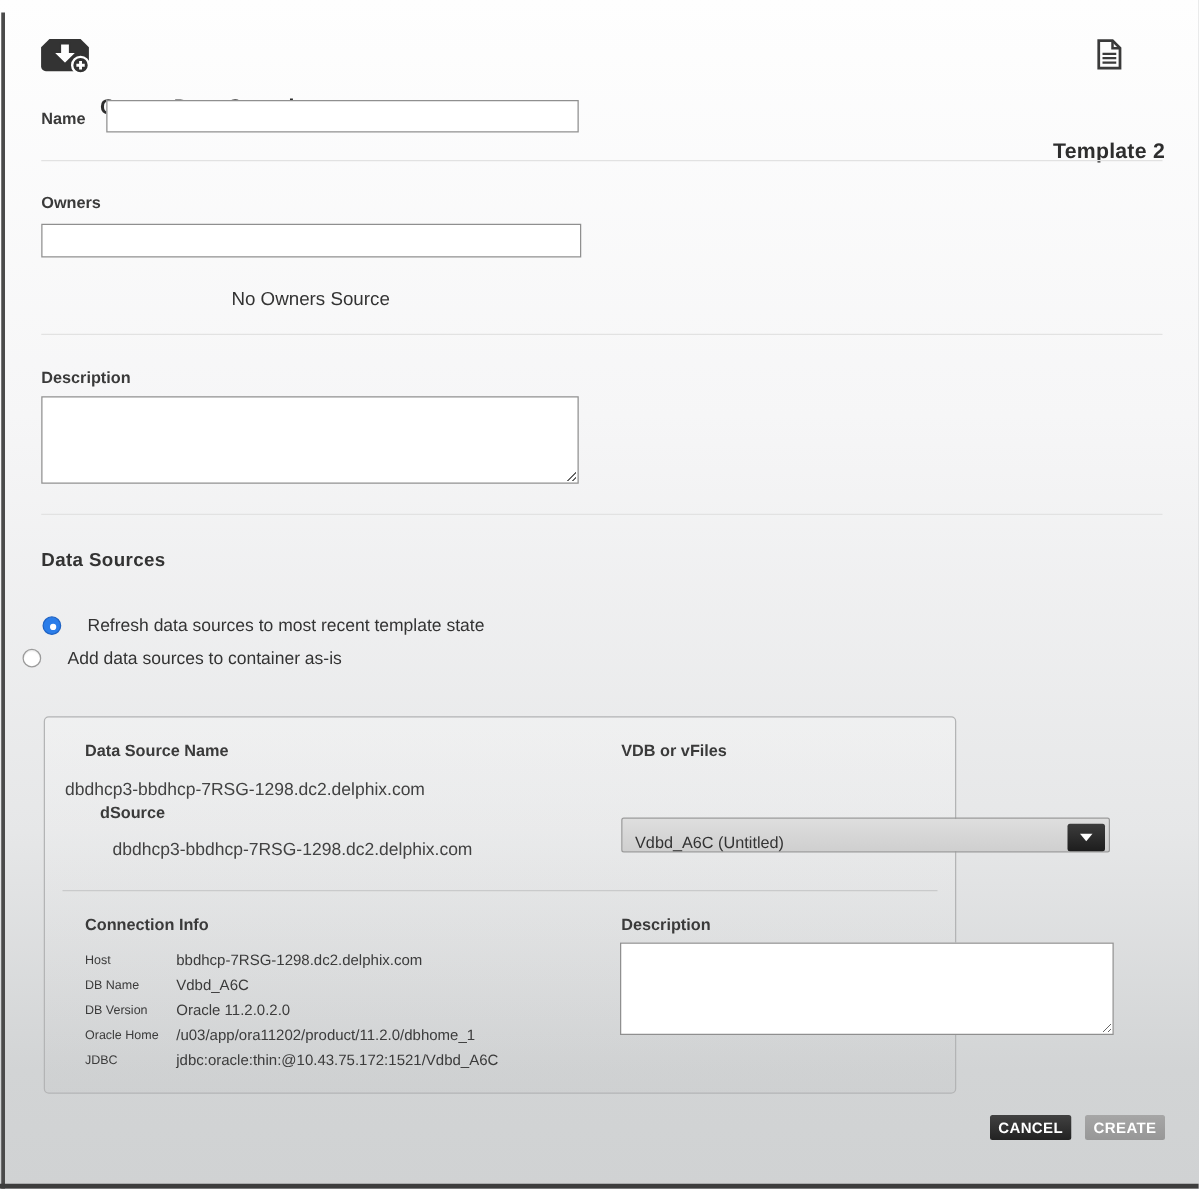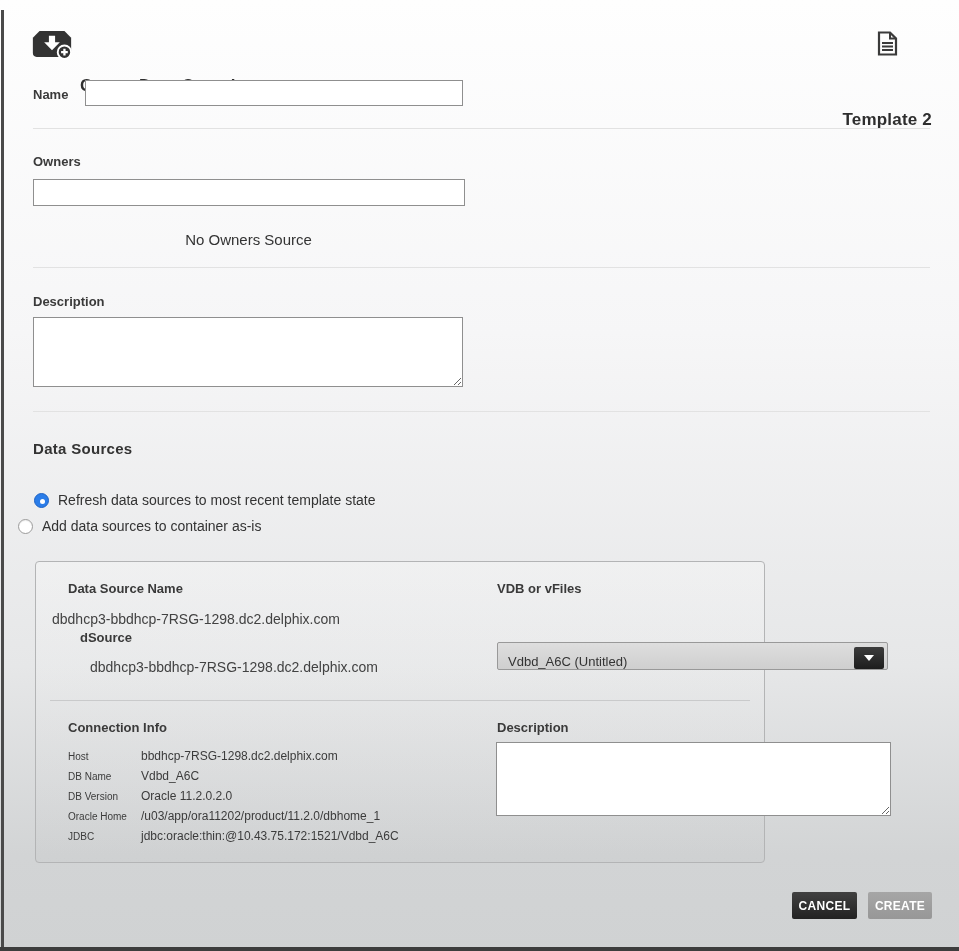--- a/index.html
+++ b/index.html
@@ -31,24 +31,24 @@
   .divider{position:absolute;left:33px;right:29px;height:1px;background:#e2e2e2;}
 
   .no-owners{position:absolute;left:33px;width:431px;text-align:center;font-size:15px;color:#333;}
   .section-head{font-size:15px;font-weight:bold;color:#333;letter-spacing:.3px;}
 
   .radio-row{position:absolute;display:flex;align-items:center;gap:9px;cursor:default;}
   .radio{width:15px;height:15px;border-radius:50%;box-sizing:border-box;flex:0 0 auto;}
   .radio.sel{background:#2b7de9;border:1px solid #1f63c4;position:relative;}
   .radio.sel::after{content:"";position:absolute;left:5px;top:5px;width:5px;height:5px;border-radius:50%;background:#fff;}
   .radio.unsel{background:#fff;border:1px solid #9b9b9b;box-shadow:inset 0 1px 1px rgba(0,0,0,.08);}
-  .radio-label{font-size:14px;color:#333;}
+  .radio-label{font-size:14px;color:#333;margin-left:12px;}
 
   .panel{
-    position:absolute;left:35px;top:561px;width:730px;height:302px;
+    position:absolute;left:35px;top:573px;width:730px;height:302px;
     border:1px solid #b3b4b5;border-radius:4px;box-sizing:border-box;
     background:linear-gradient(180deg,rgba(255,255,255,.25),rgba(0,0,0,.015));
   }
   .panel .p-divider{position:absolute;left:14px;right:14px;top:138px;height:1px;background:#c9cacb;}
   .p-head{font-size:13px;font-weight:bold;color:#3a3a3a;}
   .p-val{font-size:14px;color:#424242;}
 
   .dropdown{
     position:absolute;left:461px;top:44px;width:391px;height:28px;box-sizing:border-box;
     border:1px solid #999;border-radius:2px;
@@ -61,21 +61,21 @@
     background:linear-gradient(180deg,#3c3c3c,#1d1d1d);
     display:flex;align-items:center;justify-content:center;flex:0 0 auto;
   }
   .dd-caret{width:0;height:0;border-left:5px solid transparent;border-right:5px solid transparent;border-top:6px solid #fff;}
 
   .conn-row{display:flex;height:20px;align-items:center;}
   .conn-label{width:73px;flex:0 0 auto;font-size:10px;color:#3b3b3b;}
   .conn-value{font-size:12px;color:#3b3b3b;white-space:nowrap;}
 
   .btn{
-    position:absolute;top:892px;height:27px;border:none;border-radius:2px;
+    position:absolute;top:892px;height:20px;border:none;border-radius:2px;
     font-family:"Liberation Sans",sans-serif;font-size:12px;font-weight:bold;color:#fff;
     letter-spacing:.3px;display:flex;align-items:center;justify-content:center;cursor:pointer;
   }
   .btn-cancel{left:792px;width:65px;background:linear-gradient(180deg,#414141,#222);}
   .btn-create{left:868px;width:64px;background:linear-gradient(180deg,#a6a6a6,#979797);}
 </style>
 </head>
 <body>
 
 <div class="stage">

